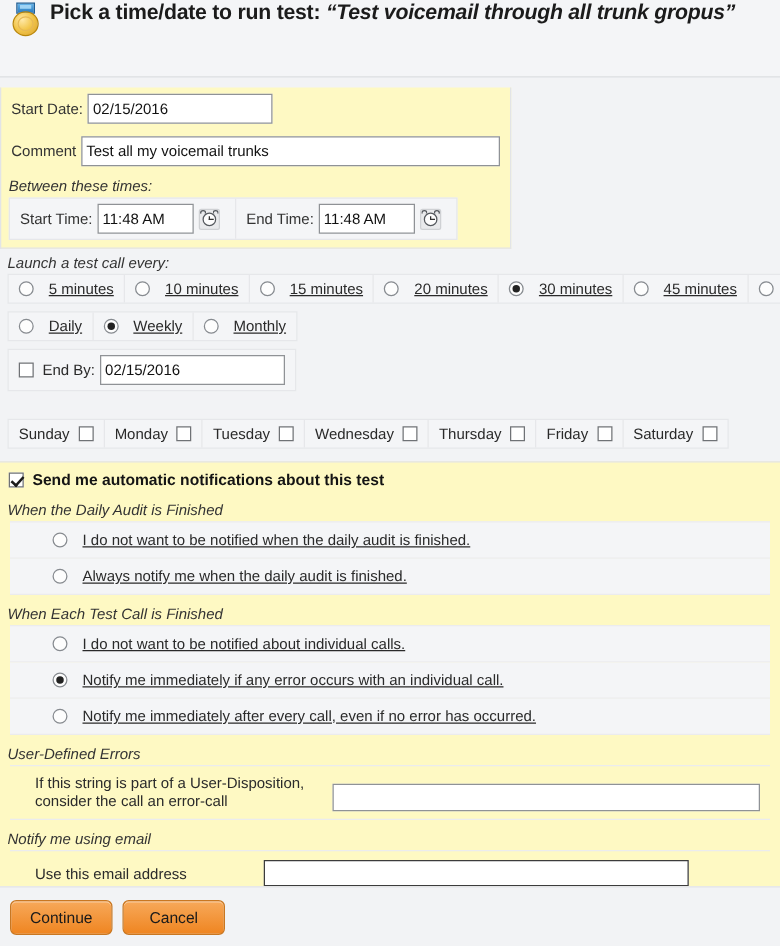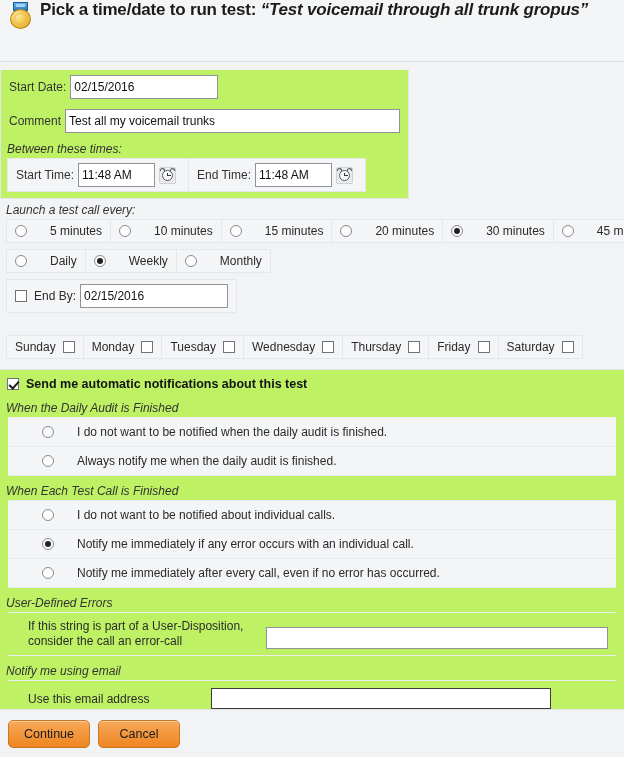--- a/index.html
+++ b/index.html
@@ -73,21 +73,21 @@
     color: #1b1b1b;
     white-space: nowrap;
     letter-spacing: -0.2px;
   }
   .header-title .test-name {
     font-style: italic;
   }
 
   
   .panel {
-    background: #bef264;
+    background: #fef9c3;
     border: 1px solid #e2e4e7;
     border-top: none;
     box-sizing: border-box;
   }
   .panel-top {
     width: 409px;
   }
   .panel-full {
     width: 624px;
     border-left: none;
@@ -177,21 +177,21 @@
   }
   .checkbox.on::after {
     content: "";
     position: absolute;
     left: 3px; top: 0px;
     width: 4px; height: 8px;
     border: solid #1b1b1b;
     border-width: 0 2px 2px 0;
     transform: rotate(42deg);
   }
-  .radio-text { margin-left: 23px; font-size: 12px; color: #2a2a2a; }
+  .radio-text { margin-left: 12px; font-size: 12px; color: #2a2a2a; text-decoration: underline; }
   .cb-text-left { margin-right: 7px; font-size: 12px; color: #2a2a2a; }
   .cb-text-right { margin-left: 7px; font-size: 12px; color: #2a2a2a; }
 
   
   .clock-icon {
     width: 17px; height: 17px;
     margin: 0 4px;
     position: relative;
     flex: 0 0 auto;
     background: #e9eaec;

